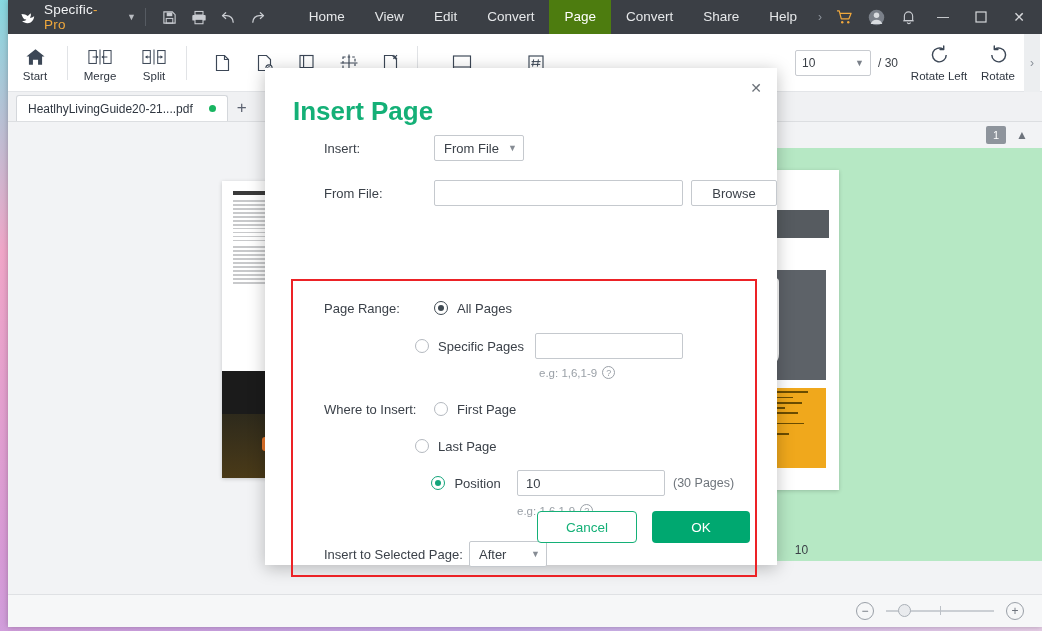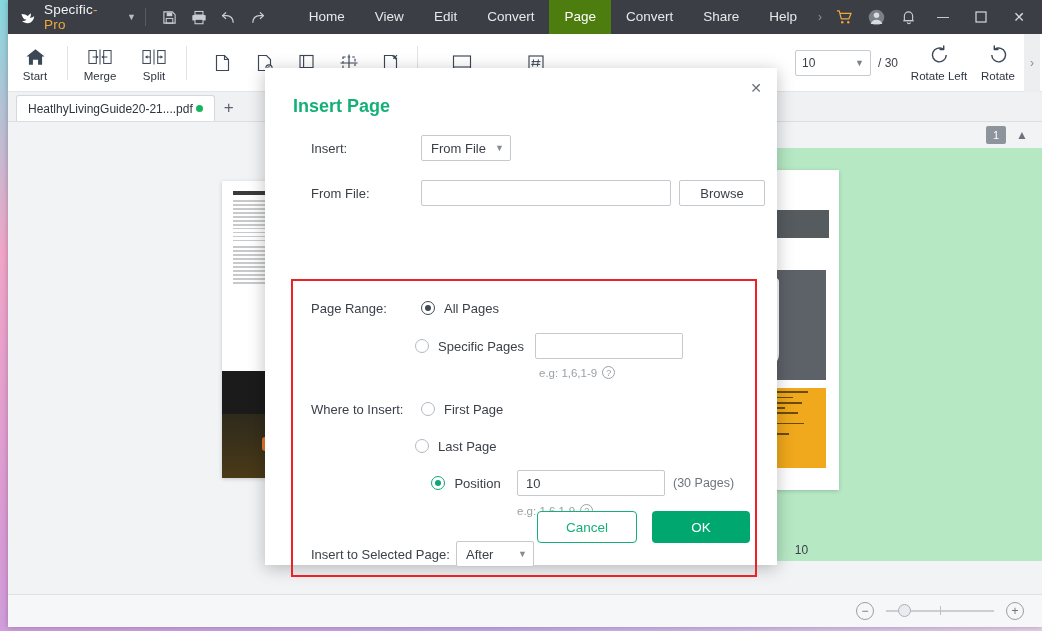--- a/index.html
+++ b/index.html
@@ -67,21 +67,21 @@
     align-items:center; justify-content:center; color:#8a9099; font-size:12px;
   }
 
   
   .tabstrip {
     height:30px; background:#f0f1f3; display:flex; align-items:flex-end; flex:none;
     border-bottom:1px solid #dcdee1; padding-left:8px;
   }
   .doctab {
     height:26px; background:#ffffff; border:1px solid #d4d7db; border-bottom:none;
-    border-radius:3px 3px 0 0; display:flex; align-items:center; gap:3px;
+    border-radius:3px 3px 0 0; display:flex; align-items:center; gap:16px;
     padding:0 11px; font-size:12px; color:#2f3640;
   }
   .dot { width:7px; height:7px; border-radius:50%; background:#18b561; }
   .newtab { width:28px; height:26px; display:flex; align-items:center; justify-content:center; color:#5b6270; font-size:17px; }
 
   
   .workspace { flex:1; position:relative; background:#f2f3f5; overflow:hidden; }
 
   .thumbbar {
     position:absolute; left:0; top:0; right:0; height:26px;
@@ -150,24 +150,24 @@
   .zknob { position:absolute; left:12px; top:0; width:13px; height:13px; border-radius:50%; background:#e9ebee; border:1px solid #aab0b7; }
 
   
   .overlay { position:absolute; left:0; top:0; right:0; bottom:0; z-index:20; }
   .dialog {
     position:absolute; left:257px; top:68px; width:512px; height:497px;
     background:#ffffff; box-shadow:0 3px 16px rgba(0,0,0,.25);
   }
   .dlg-close { position:absolute; right:10px; top:9px; width:22px; height:22px;
                display:flex; align-items:center; justify-content:center; color:#6b7178; font-size:14px; }
-  .dlg-title { position:absolute; left:28px; top:28px; font-size:18px; font-weight:bold; color:#14b077; }
+  .dlg-title { position:absolute; left:28px; top:28px; font-size:26px; font-weight:bold; color:#14b077; }
 
   .frm { position:absolute; left:0; top:62px; width:100%; }
-  .row { display:flex; align-items:center; height:36px; padding-left:46px; }
+  .row { display:flex; align-items:center; height:36px; padding-left:59px; }
   .lbl { font-size:13px; color:#3b4149; }
   .lbl.w110 { width:110px; }
   .lbl.w145 { width:145px; }
 
   .select {
     height:26px; border:1px solid #c5c9ce; border-radius:2px; background:#fff;
     display:flex; align-items:center; padding:0 6px 0 9px; font-size:13px; color:#3b4149;
   }
   .select .ar { margin-left:auto; color:#868c94; font-size:9px; padding-left:8px; }
   .select.w90 { width:90px; }

